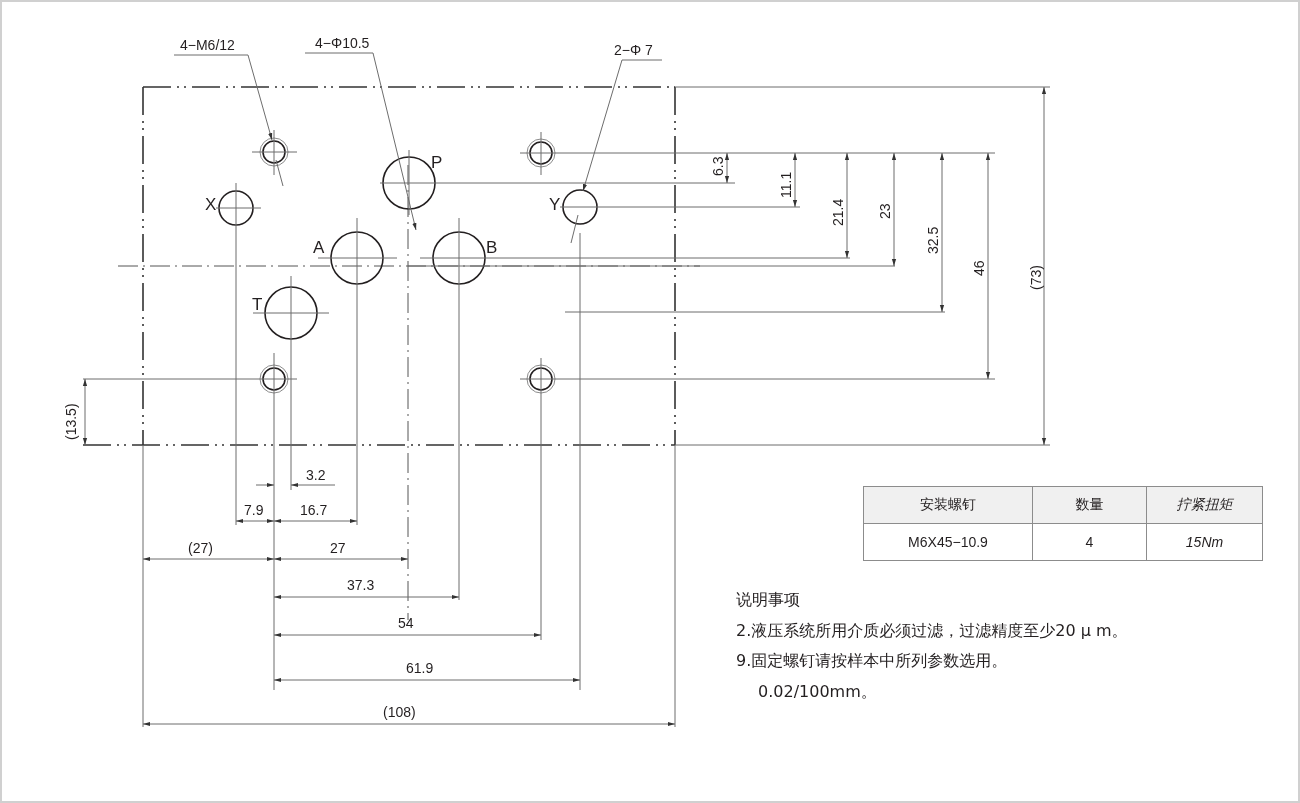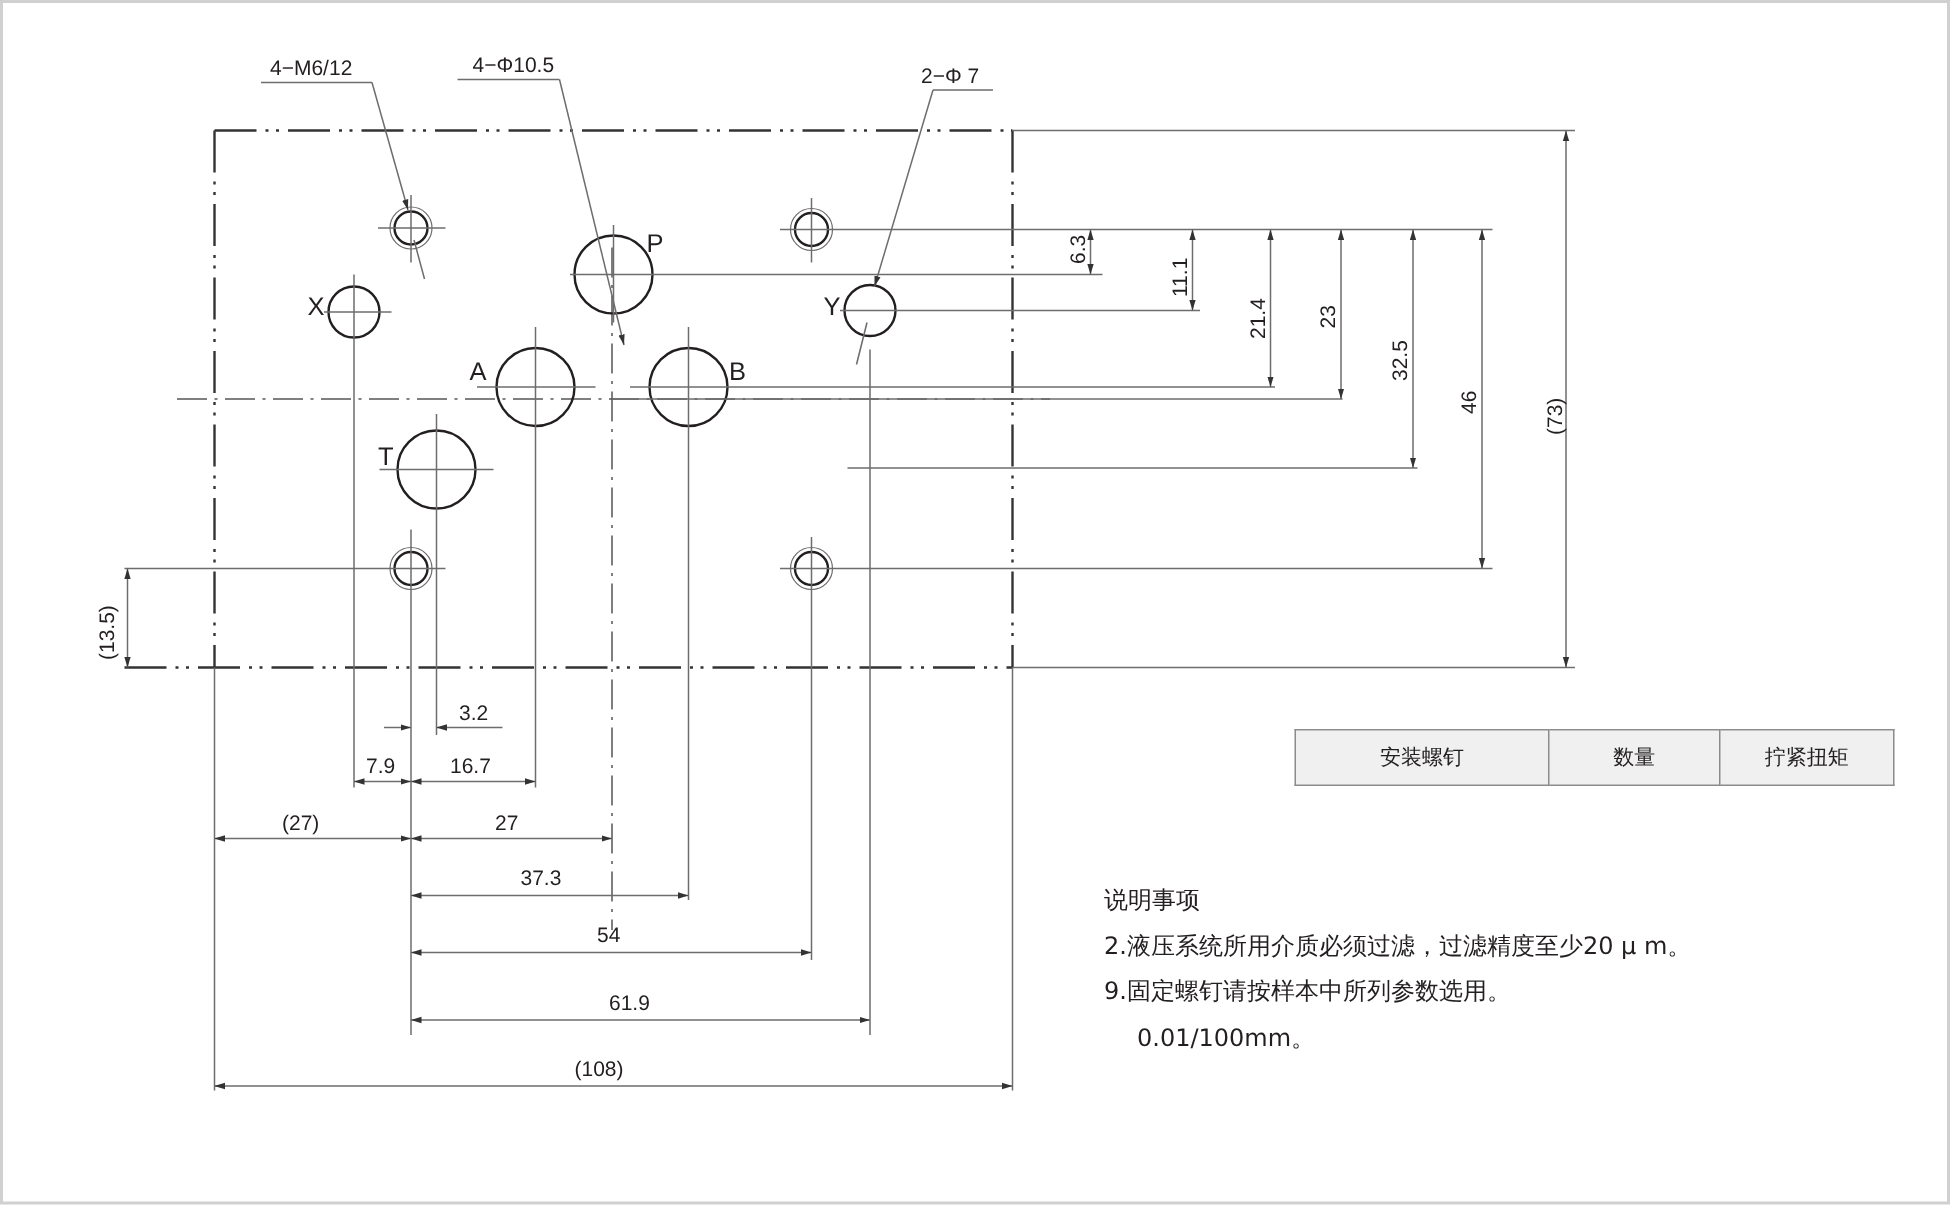--- a/index.html
+++ b/index.html
@@ -10,21 +10,21 @@
   .port-text { font-family: "Liberation Sans", "DejaVu Sans", sans-serif; font-size: 17px; fill: #231f20; }
   .thin { stroke: #6d6d6d; stroke-width: 1; fill: none; }
   .hole { stroke: #231f20; stroke-width: 1.6; fill: none; }
   .hole-outer { stroke: #6d6d6d; stroke-width: 0.8; fill: none; }
   .body-dash { stroke: #333; stroke-width: 1.6; fill: none; stroke-dasharray: 28 6 2 5 2 6; }
   .axis-dash { stroke: #555; stroke-width: 1; fill: none; stroke-dasharray: 20 5 2 5; }
 
   table.spec { position: absolute; left: 863px; top: 486px; border-collapse: collapse; font-size: 14px; }
   table.spec td, table.spec th { border: 1px solid #8c8c8c; text-align: center; font-weight: normal; height: 36px; padding: 0; }
   table.spec th { background: #f0f0f0; }
-  .col1 { width: 168px; } .col2 { width: 113px; } .col3 { width: 115px; }
+  .col1 { width: 168px; } .col2 { width: 113px; } .col3 { width: 115px; font-style: italic; }
 
   .notes { position: absolute; left: 736px; top: 585px; font-size: 16px; line-height: 30.5px; color: #231f20; font-family: "DejaVu Sans", "Liberation Sans", sans-serif; }
   .notes div { white-space: nowrap; }
   .notes .indent { padding-left: 22px; }
 </style>
 </head>
 <body>
 
 <div class="frame"></div>
 
@@ -211,21 +211,26 @@
   </g>
 </svg>
 
 <table class="spec">
   <tbody>
       <tr>
     <th class="col1">安装螺钉</th>
     <th class="col2">数量</th>
     <th class="col3">拧紧扭矩</th>
   </tr>
+  <tr>
+    <td class="col1">M6X45−10.9</td>
+    <td class="col2">4</td>
+    <td class="col3">15Nm</td>
+  </tr>
 </tbody>
   </table>
 
 <div class="notes">
   <div>说明事项</div>
   <div>2.液压系统所用介质必须过滤，过滤精度至少20 μ m。</div>
   <div>9.固定螺钉请按样本中所列参数选用。</div>
-  <div class="indent">0.01/100mm。</div>
+  <div class="indent">0.02/100mm。</div>
 </div>
 
 </body></html>

